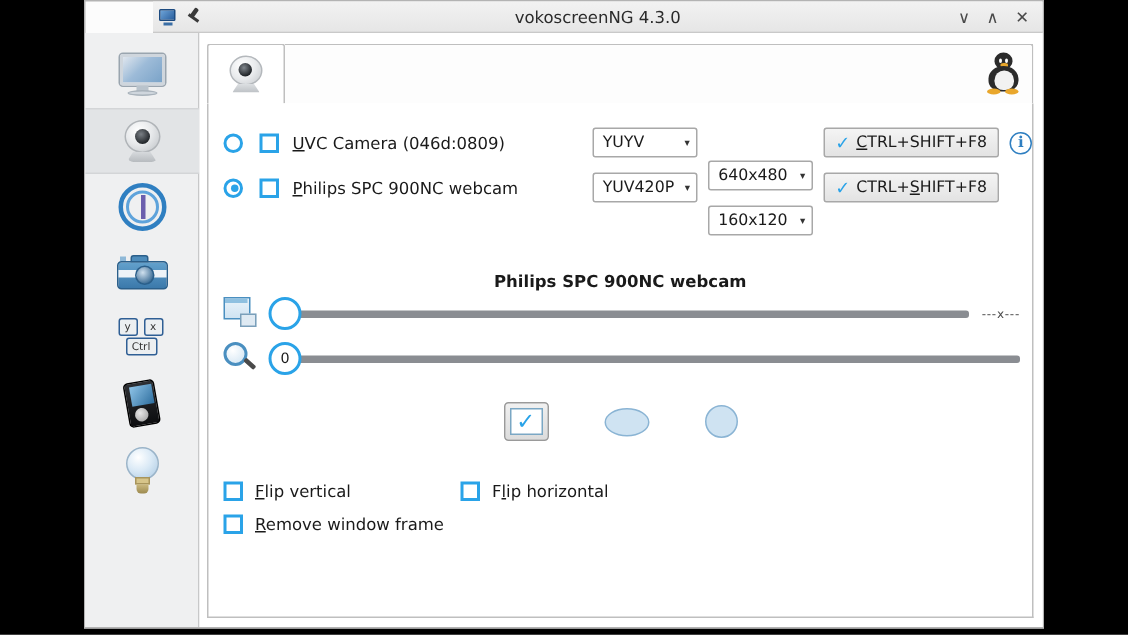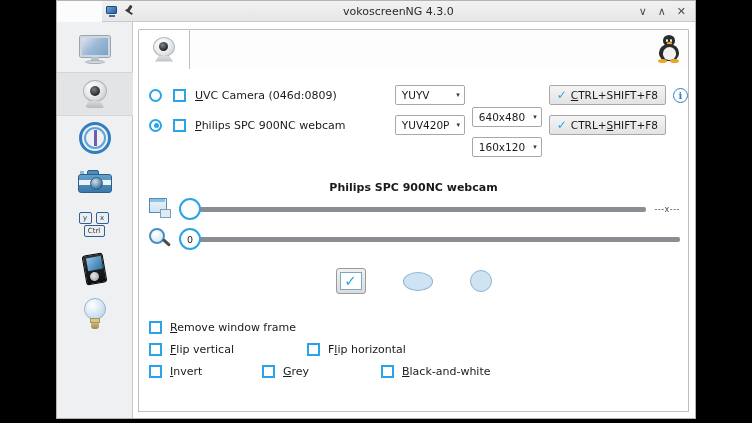--- a/index.html
+++ b/index.html
@@ -394,50 +394,36 @@
               <span class="tick">✓</span>
             </span>
           </span>
           <span class="ellipse"></span>
           <span class="circle"></span>
         </div>
 
         <div class="optgrid">
 
           <div class="optrow">
-            <span class="opt" style="width:auto">
-              <span class="cbox"></span>
-              <span class="lbl"><span class="mn">R</span><span>emove window frame</span></span>
-            </span>
-          </div>
-
-          <div class="optrow">
             <span class="opt" style="width:158px">
               <span class="cbox"></span>
               <span class="lbl"><span class="mn">F</span><span>lip vertical</span></span>
             </span>
             <span class="opt">
               <span class="cbox"></span>
               <span class="lbl">F<span class="mn">l</span><span>ip horizontal</span></span>
             </span>
           </div>
 
           <div class="optrow">
-            <span class="opt" style="width:113px">
+            <span class="opt" style="width:auto">
               <span class="cbox"></span>
-              <span class="lbl"><span class="mn">I</span><span>nvert</span></span>
-            </span>
-            <span class="opt" style="width:119px">
-              <span class="cbox"></span>
-              <span class="lbl"><span class="mn">G</span><span>rey</span></span>
-            </span>
-            <span class="opt">
-              <span class="cbox"></span>
-              <span class="lbl"><span class="mn">B</span><span>lack-and-white</span></span>
+              <span class="lbl"><span class="mn">R</span><span>emove window frame</span></span>
             </span>
           </div>
+
 
         </div>
 
       </div>
     </div>
   </div>
 </div>
 
 </body></html>

